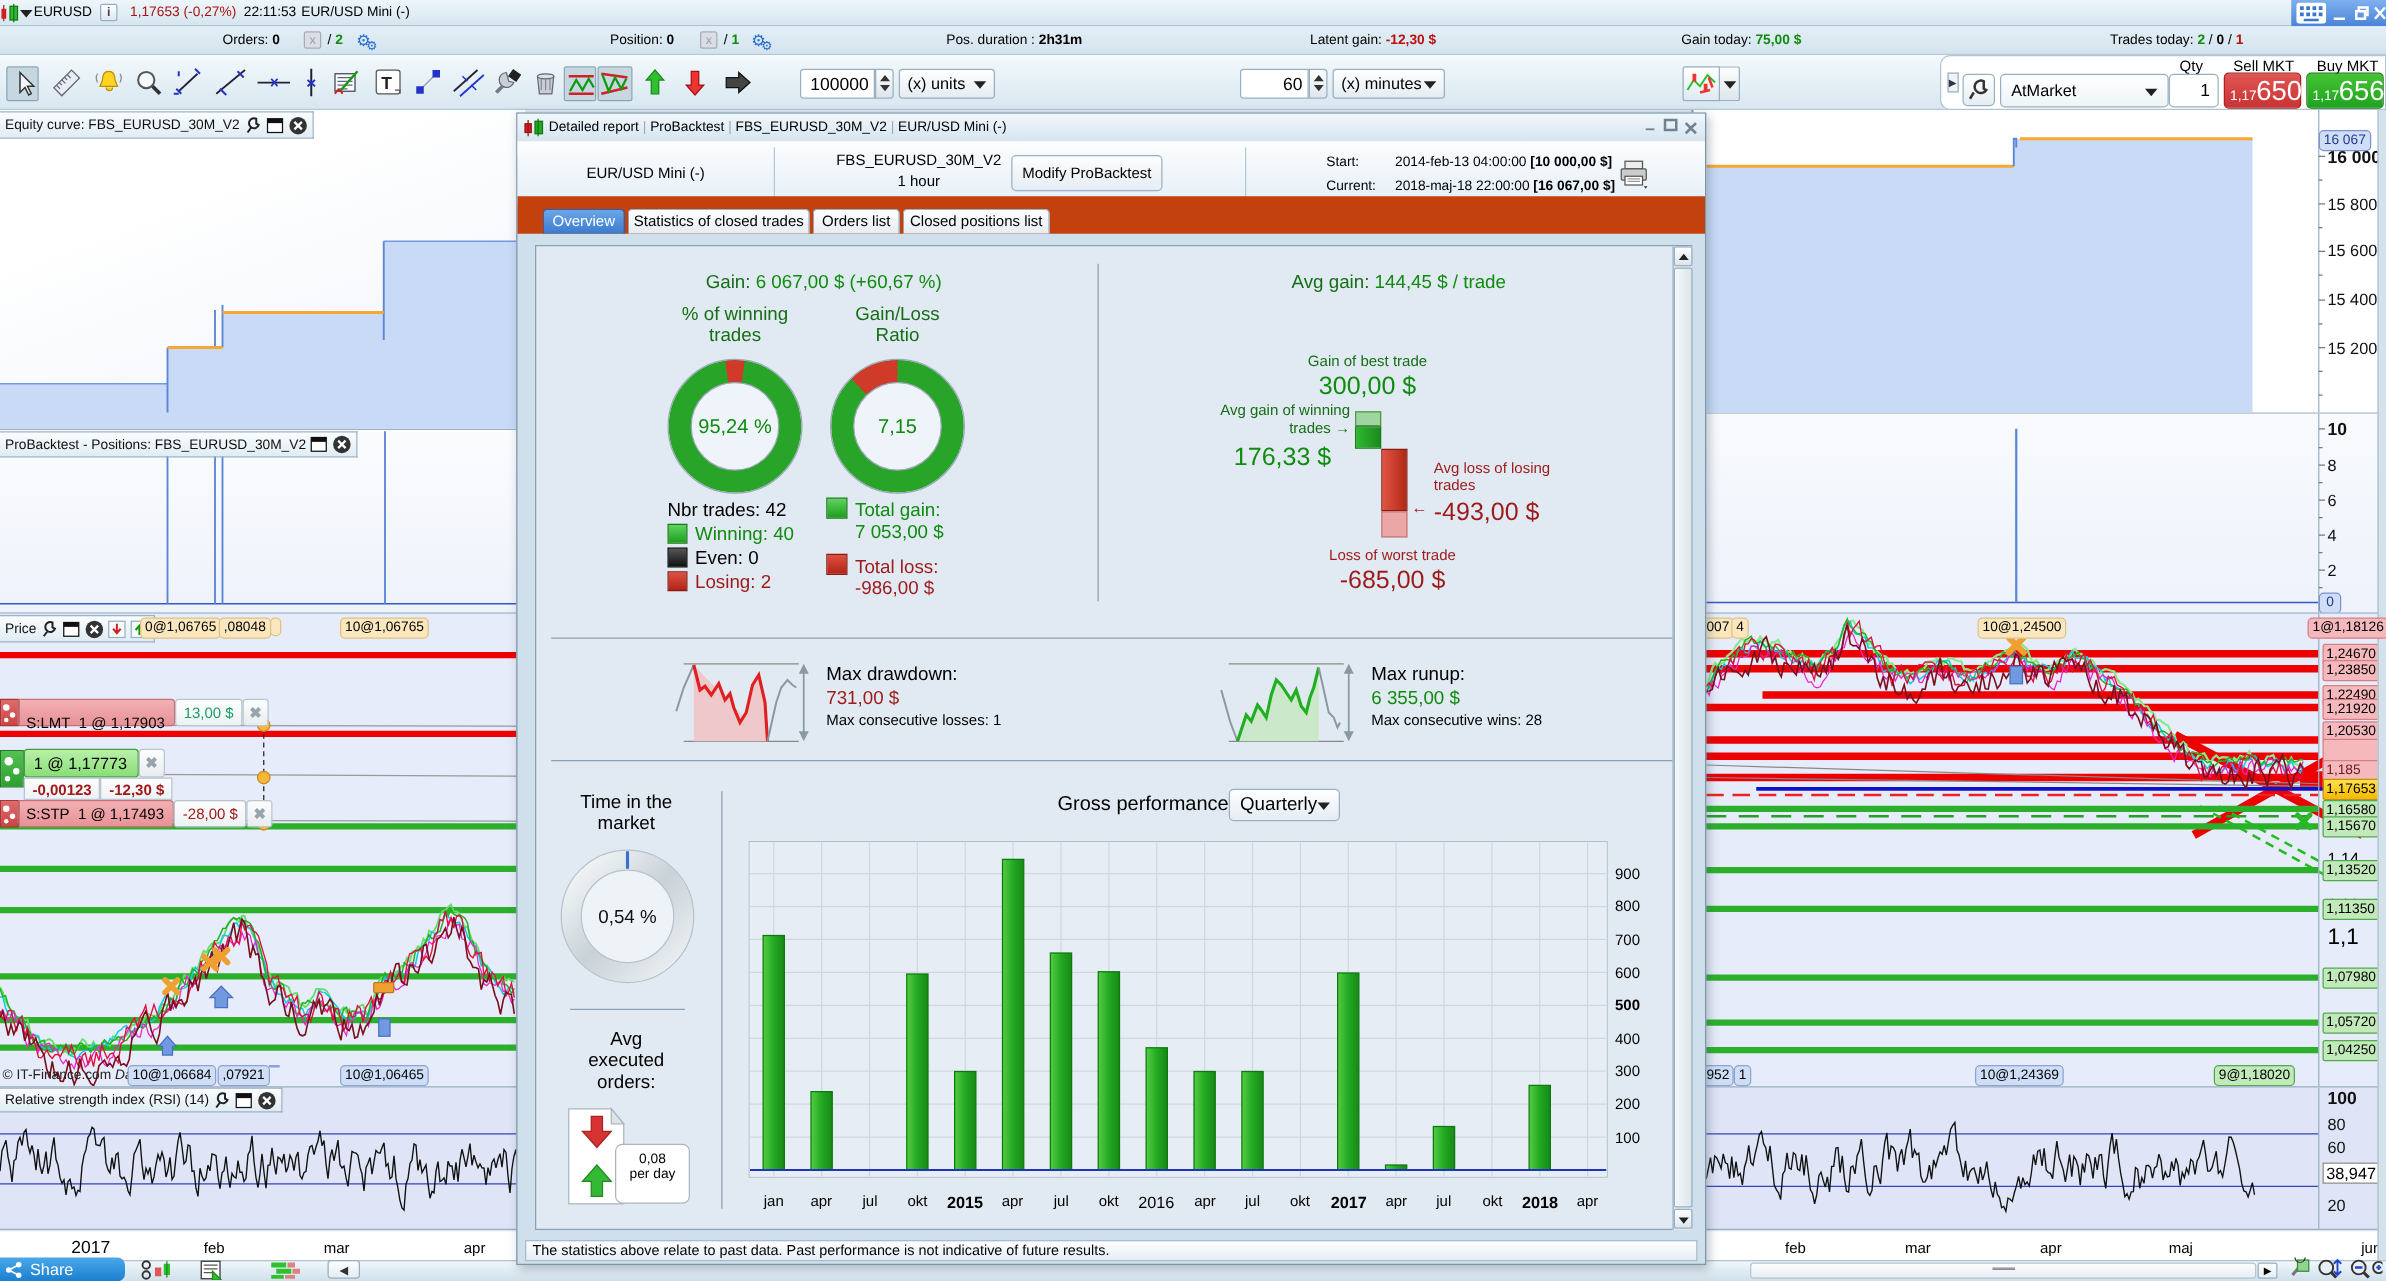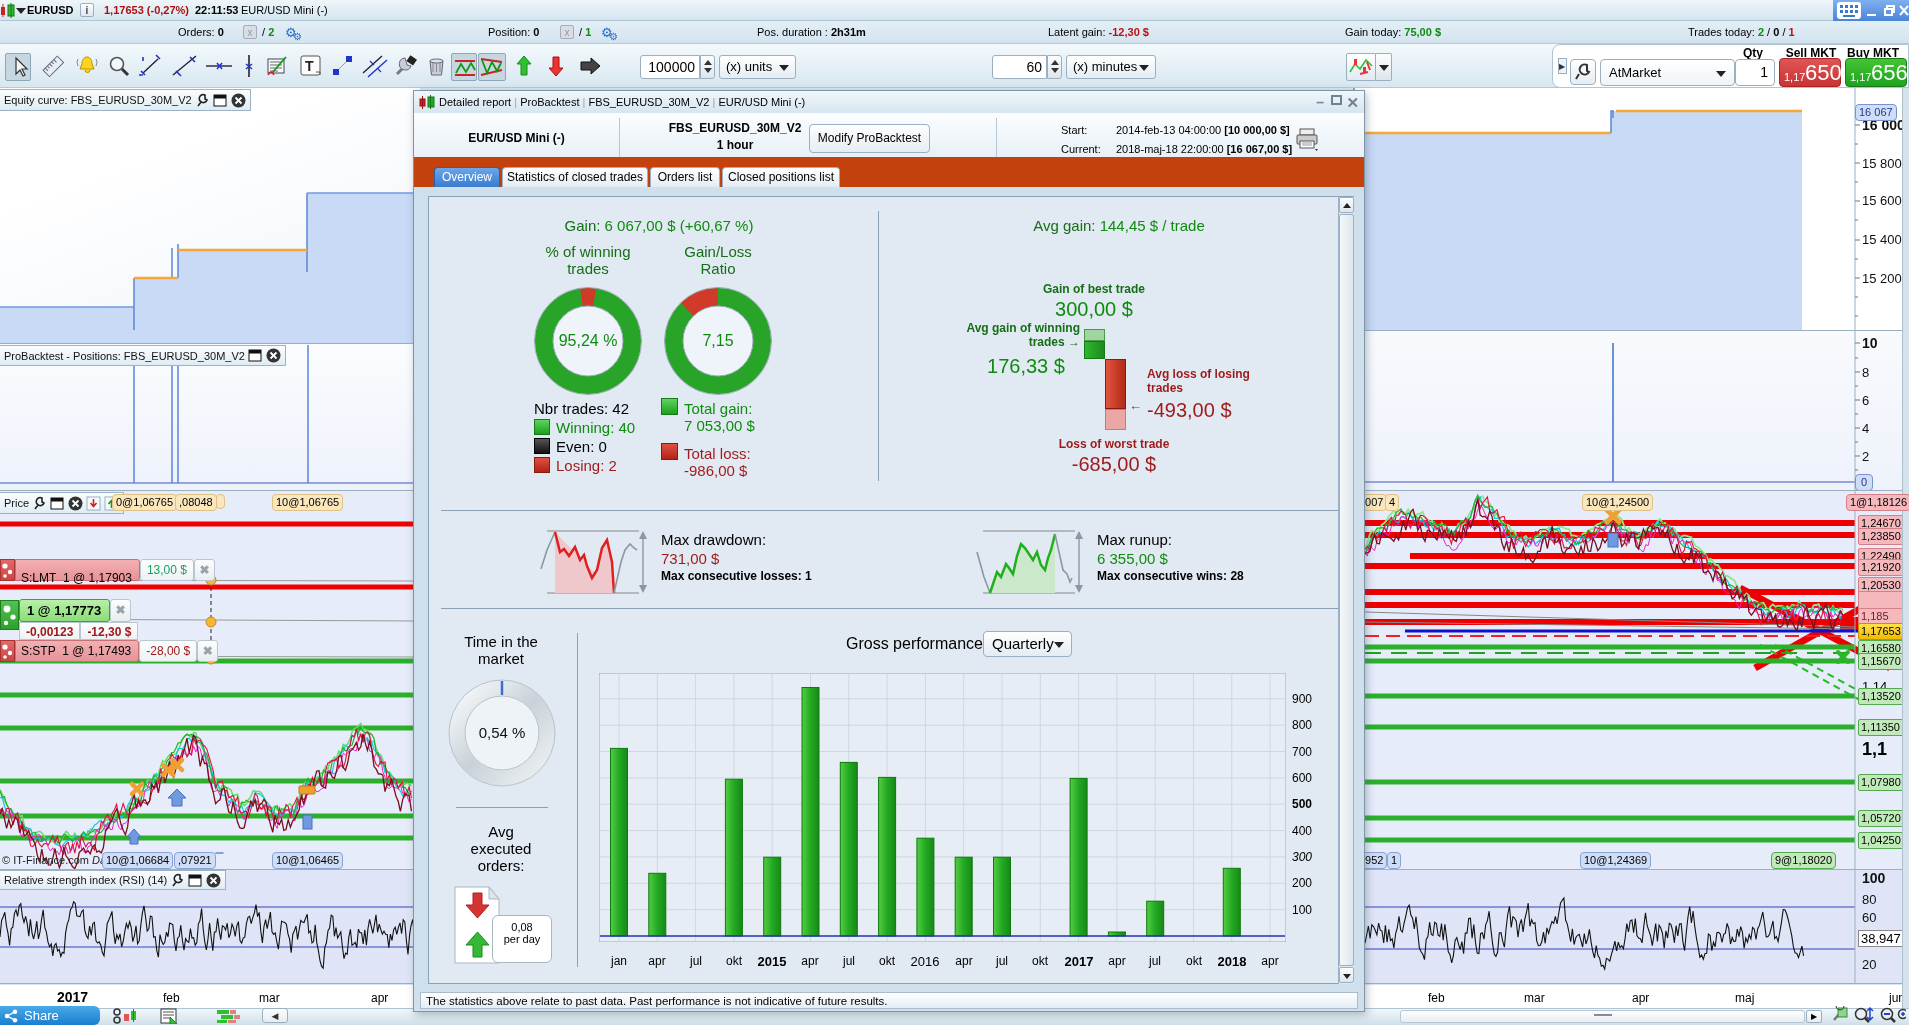--- a/index.html
+++ b/index.html
@@ -1,17 +1,17 @@
 <!DOCTYPE html>
 <html><head><meta charset="utf-8"><style>
 *{margin:0;padding:0;box-sizing:border-box}
 html,body{width:1909px;height:1025px;overflow:hidden}
 body{font-family:"Liberation Sans",sans-serif;background:#d9e6f0;position:relative;font-size:13px;color:#000}
 .a{position:absolute}
-.bold{font-weight:bold}
+.bold{font-weight:normal}
 svg{display:block}
 .grn{color:#0f8b0f}
 .dgrn{color:#166e16}
 .red{color:#9e1a1a}
 .ttl{background:linear-gradient(#fbfdfe,#dfecf4);border:1px solid #9db3c4;border-left:none;display:flex;align-items:center;padding:0 4px;font-size:11px;color:#111;white-space:nowrap}
 .tag{position:absolute;font-size:11px;line-height:15px;padding:0 3px;border-radius:4px;white-space:nowrap}
 .tan{background:#fae7bd;border:1px solid #e0c184}
 .blu{background:#cfdef6;border:1px solid #8aa3d2}
 .pnk{background:#f5b8bc;border:1px solid #d77f86}
 .grnt{background:#c1e9b9;border:1px solid #53a94f}
@@ -227,21 +227,21 @@
       </svg>
     </div>
  <div class="a" style="left:47px;top:14px;width:135px;height:27px;background:linear-gradient(#fff,#eef4f8);border:1px solid #9ab0c0;border-radius:4px;font-size:13px;padding:5px 0 0 8px">AtMarket<div class="a" style="right:8px;top:11px;width:0;height:0;border-left:5px solid transparent;border-right:5px solid transparent;border-top:6px solid #222"></div></div>
  <div class="a bold" style="left:178px;top:1px;width:44px;text-align:center;font-size:12px">Qty</div>
  <div class="a" style="left:182px;top:14px;width:40px;height:27px;background:#fff;border:1px solid #9ab0c0;border-radius:4px;text-align:right;font-size:14px;padding:4px 6px 0 0">1</div>
  <div class="a bold" style="left:228px;top:1px;width:60px;text-align:center;font-size:12px">Sell MKT</div>
  <div class="a" style="left:226px;top:13px;width:62px;height:29px;background:linear-gradient(#e05555,#c93333);border:1px solid #a22;border-radius:4px;color:#fff">
       <span class="a" style="left:4px;top:12px;font-size:11px">1,17</span>
       <span class="a" style="left:25px;top:1px;font-size:22px">650</span>
     </div>
- <div class="a bold" style="left:294px;top:1px;width:62px;text-align:left;font-size:12px">Buy MKT</div>
+ <div class="a bold" style="left:294px;top:1px;width:62px;text-align:center;font-size:12px">Buy MKT</div>
  <div class="a" style="left:292px;top:13px;width:62px;height:29px;background:linear-gradient(#44c434,#1fa31f);border:1px solid #187a18;border-radius:4px;color:#fff">
       <span class="a" style="left:4px;top:12px;font-size:11px">1,17</span>
       <span class="a" style="left:25px;top:1px;font-size:22px">656</span>
     </div>
 </div>
 <div class="a" style="left:0;top:88px;width:420px;height:256px;background:linear-gradient(160deg,#ffffff 30%,#eef3fa);border-bottom:1px solid #9ab0c0;overflow:hidden">
  <svg class="a" style="left:0;top:0" width="420" height="256" viewBox="0 88 420 256">
    <path d="M0 307 L134 307 L134 278 L178 278 L178 250 L307 250 L307 193 L420 193 L420 344 L0 344 Z" fill="#c8daf6" stroke="none"></path>
    <path d="M0 307 L134 307" stroke="#6f9ae0" stroke-width="1.3" fill="none"></path>
    <path d="M134 307 L134 330 M134 307 L134 278 M172 278 L172 248 M178 278 L178 244 M307 250 L307 272 M307 250 L307 193" stroke="#5b86d8" stroke-width="1.5" fill="none"></path>
@@ -832,21 +832,21 @@
           <rect x="356.2" y="184.2" width="17" height="78.8" fill="url(#bargrad)" stroke="#0d7a0d"></rect>
           <rect x="394.5" y="184.2" width="17" height="78.8" fill="url(#bargrad)" stroke="#0d7a0d"></rect>
           <rect x="471.1" y="105.4" width="17" height="157.6" fill="url(#bargrad)" stroke="#0d7a0d"></rect>
           <rect x="509.4" y="259.0" width="17" height="4.0" fill="url(#bargrad)" stroke="#0d7a0d"></rect>
           <rect x="547.7" y="228.2" width="17" height="34.8" fill="url(#bargrad)" stroke="#0d7a0d"></rect>
           <rect x="624.3" y="195.3" width="17" height="67.7" fill="url(#bargrad)" stroke="#0d7a0d"></rect>
           <line x1="1" y1="263" x2="686" y2="263" stroke="#2233bb" stroke-width="1.5"></line>
         </svg>
         <div class="a" style="left:863px;top:706px;font-size:12px;">100</div>
         <div class="a" style="left:863px;top:679px;font-size:12px;">200</div>
-        <div class="a" style="left:863px;top:653px;font-size:12px;font-style:italic;">300</div>
+        <div class="a" style="left:863px;top:653px;font-size:12px;">300</div>
         <div class="a" style="left:863px;top:627px;font-size:12px;">400</div>
         <div class="a" style="left:863px;top:600px;font-size:12px;font-weight:bold;">500</div>
         <div class="a" style="left:863px;top:574px;font-size:12px;">600</div>
         <div class="a" style="left:863px;top:548px;font-size:12px;">700</div>
         <div class="a" style="left:863px;top:521px;font-size:12px;">800</div>
         <div class="a" style="left:863px;top:495px;font-size:12px;">900</div>
         <div class="a" style="left:171px;top:757px;width:38px;text-align:center;font-size:12px;">jan</div>
         <div class="a" style="left:209px;top:757px;width:38px;text-align:center;font-size:12px;">apr</div>
         <div class="a" style="left:248px;top:757px;width:38px;text-align:center;font-size:12px;">jul</div>
         <div class="a" style="left:286px;top:757px;width:38px;text-align:center;font-size:12px;">okt</div>

